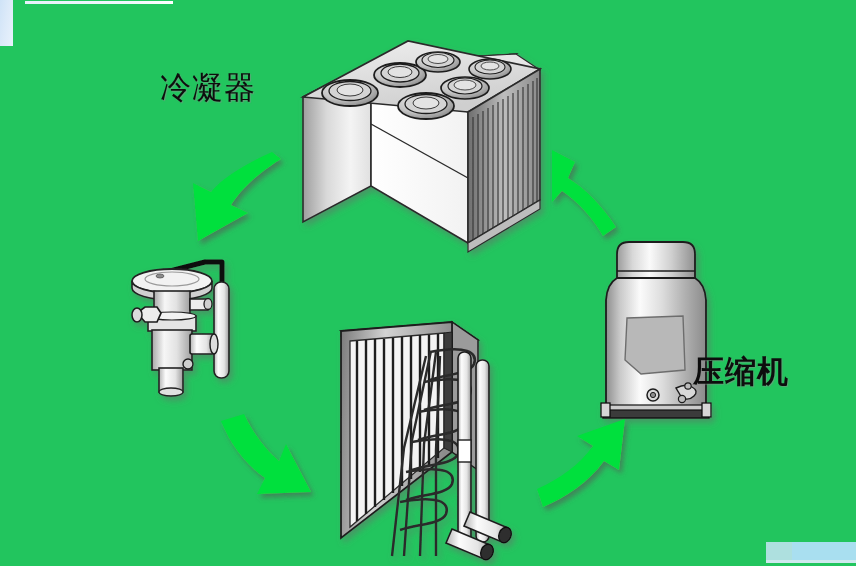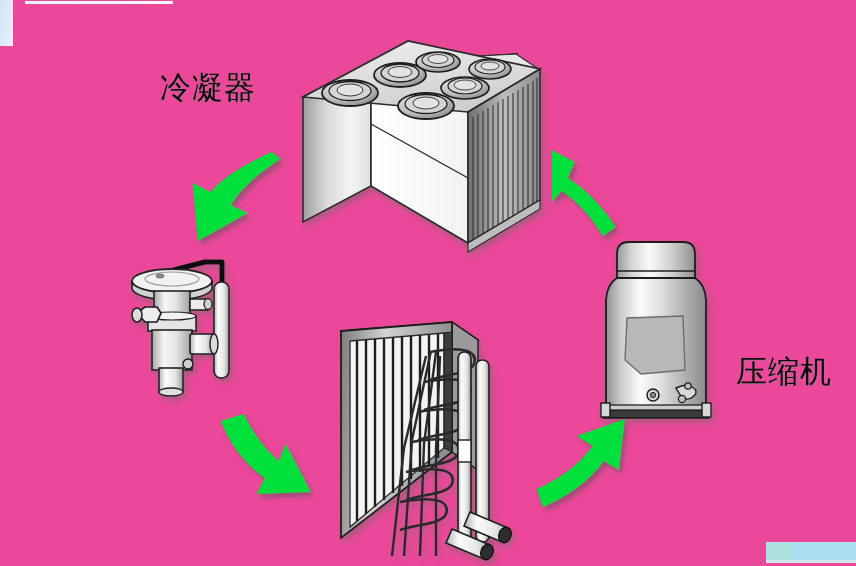--- a/index.html
+++ b/index.html
@@ -7,21 +7,21 @@
     padding: 0;
     background: #ffffff;
   }
   body {
     font-family: "Liberation Serif", "DejaVu Serif", serif;
   }
   #slide {
     position: relative;
     width: 856px;
     height: 566px;
-    background: #ec4899;
+    background: #22c55e;
     overflow: hidden;
   }
 
   
   .deco-left-bar {
     position: absolute;
     left: 0px;
     top: 0px;
     width: 13px;
     height: 46px;
@@ -66,21 +66,21 @@
     color: #0d0d0d;
     font-size: 31px;
     line-height: 1;
     letter-spacing: 1px;
     white-space: nowrap;
     font-family: "Liberation Serif", "DejaVu Serif", serif;
     text-shadow: 1px 1px 1px rgba(140,140,140,0.55);
   }
   #label-condenser { left: 160px; top: 72px; }
   #label-expansion { left: 4px;   top: 278px; }
-  #label-compressor{ left: 736px; top: 356px; }
+  #label-compressor{ left: 693px; top: 356px; font-weight: bold; }
   #label-evaporator{ left: 541px; top: 512px; }
 
   
   .stage {
     position: absolute;
     left: 0; top: 0;
     width: 856px;
     height: 566px;
     pointer-events: none;
   }

